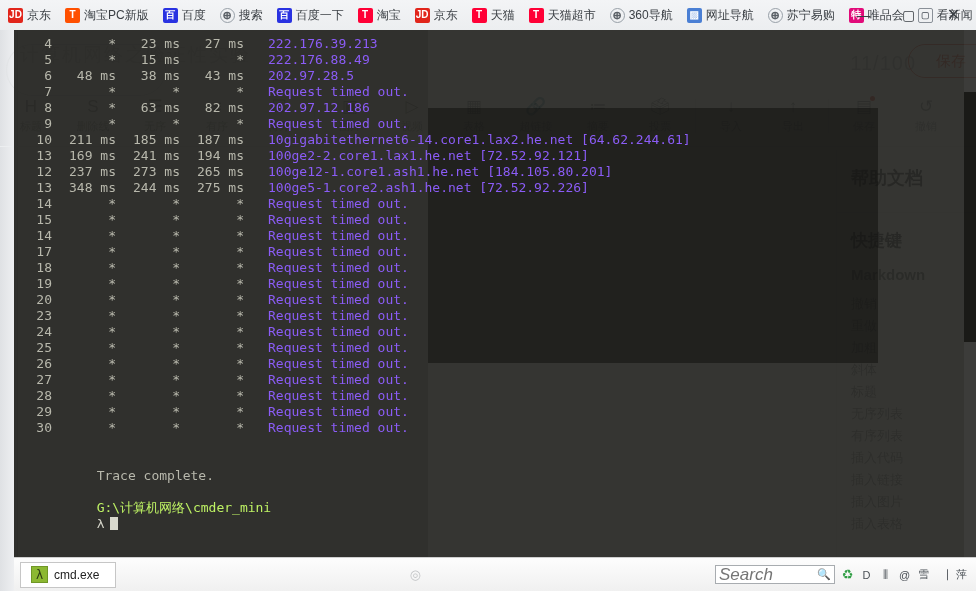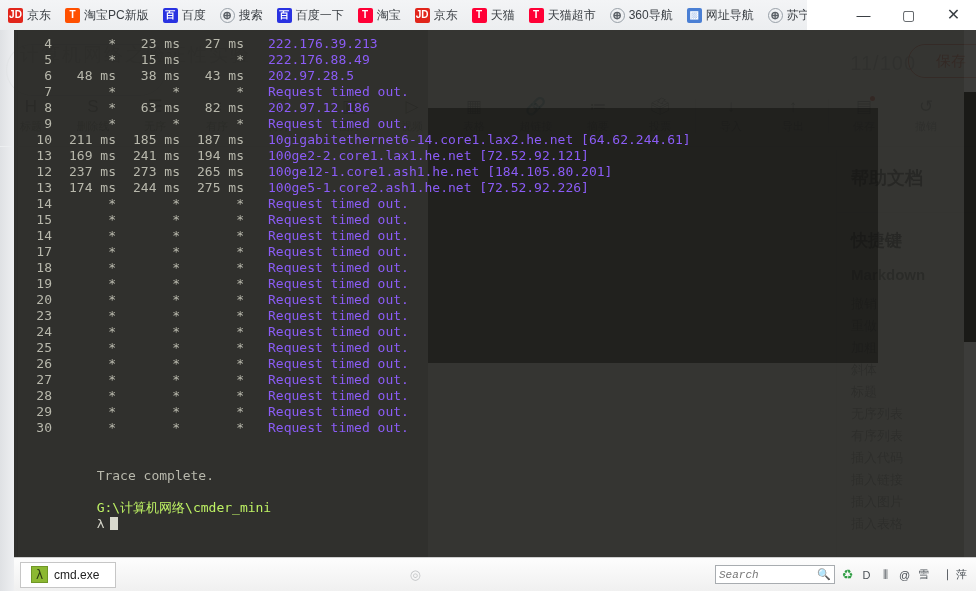--- a/index.html
+++ b/index.html
@@ -13,21 +13,21 @@
   #root { position: relative; width: 976px; height: 591px; overflow: hidden; }
 
   
   .bg-layer {
     position: absolute; inset: 0;
     background: #ffffff;
   }
 
   
   .bookmark-bar {
-    position: absolute; top: 0; left: 0; width: 807px; height: 30px;
+    position: absolute; top: 0; left: 0; width: 976px; height: 30px;
     background: linear-gradient(to bottom,#f3f4f6 0%, #eceef0 100%);
     display: flex; align-items: center; gap: 2px;
     padding-left: 2px;
     white-space: nowrap;
     overflow: hidden;
   }
   .bm {
     display: inline-flex; align-items: center; gap: 4px;
     padding: 2px 6px; height: 24px;
     font-size: 12px; color: #3a3f44;
@@ -201,22 +201,22 @@
   .status-target {
     width: 22px; text-align: center; color: #c3c5c7; font-size: 13px;
   }
   .search-box {
     width: 120px; height: 19px; border: 1px solid #a8acb0;
     background: #fff; display: flex; align-items: center;
     padding: 0 3px; margin-right: 4px;
   }
   .search-box input {
     border: 0; outline: 0; width: 100%; height: 15px;
-    font-size: 11px; font-style: italic; color: #8b9096;
-    font-family: Liberation Mono, monospace;
+    font-size: 17px; font-style: italic; color: #8b9096;
+    font-family: Liberation Sans, sans-serif;
     background: transparent;
   }
   .search-ico { font-size: 11px; color: #4a4f54; flex: 0 0 11px; }
   .status-icons { display: flex; align-items: center; gap: 2px; margin-right: 6px; }
   .sicon {
     width: 17px; height: 17px; display: flex; align-items: center; justify-content: center;
     font-size: 11px; color: #4a5056;
   }
   .sicon.green { color: #2f9e44; font-size: 13px; }
 
@@ -406,21 +406,21 @@
       <div id="hop-lines">
           <div class="tline"><span class="hop c-dim">4</span><span class="rtt c-dim">*</span><span class="rtt c-dim">23 ms</span><span class="rtt c-dim">27 ms</span><span class="host c-host">222.176.39.213</span></div>
           <div class="tline"><span class="hop c-dim">5</span><span class="rtt c-dim">*</span><span class="rtt c-dim">15 ms</span><span class="rtt c-dim">*</span><span class="host c-host">222.176.88.49</span></div>
           <div class="tline"><span class="hop c-dim">6</span><span class="rtt c-dim">48 ms</span><span class="rtt c-dim">38 ms</span><span class="rtt c-dim">43 ms</span><span class="host c-host">202.97.28.5</span></div>
           <div class="tline"><span class="hop c-dim">7</span><span class="rtt c-dim">*</span><span class="rtt c-dim">*</span><span class="rtt c-dim">*</span><span class="host c-host">Request timed out.</span></div>
           <div class="tline"><span class="hop c-dim">8</span><span class="rtt c-dim">*</span><span class="rtt c-dim">63 ms</span><span class="rtt c-dim">82 ms</span><span class="host c-host">202.97.12.186</span></div>
           <div class="tline"><span class="hop c-dim">9</span><span class="rtt c-dim">*</span><span class="rtt c-dim">*</span><span class="rtt c-dim">*</span><span class="host c-host">Request timed out.</span></div>
           <div class="tline"><span class="hop c-dim">10</span><span class="rtt c-dim">211 ms</span><span class="rtt c-dim">185 ms</span><span class="rtt c-dim">187 ms</span><span class="host c-host">10gigabitethernet6-14.core1.lax2.he.net [64.62.244.61]</span></div>
           <div class="tline"><span class="hop c-dim">13</span><span class="rtt c-dim">169 ms</span><span class="rtt c-dim">241 ms</span><span class="rtt c-dim">194 ms</span><span class="host c-host">100ge2-2.core1.lax1.he.net [72.52.92.121]</span></div>
           <div class="tline"><span class="hop c-dim">12</span><span class="rtt c-dim">237 ms</span><span class="rtt c-dim">273 ms</span><span class="rtt c-dim">265 ms</span><span class="host c-host">100ge12-1.core1.ash1.he.net [184.105.80.201]</span></div>
-          <div class="tline"><span class="hop c-dim">13</span><span class="rtt c-dim">174 ms</span><span class="rtt c-dim">244 ms</span><span class="rtt c-dim">275 ms</span><span class="host c-host">100ge5-1.core2.ash1.he.net [72.52.92.226]</span></div>
+          <div class="tline"><span class="hop c-dim">13</span><span class="rtt c-dim">348 ms</span><span class="rtt c-dim">244 ms</span><span class="rtt c-dim">275 ms</span><span class="host c-host">100ge5-1.core2.ash1.he.net [72.52.92.226]</span></div>
           <div class="tline"><span class="hop c-dim">14</span><span class="rtt c-dim">*</span><span class="rtt c-dim">*</span><span class="rtt c-dim">*</span><span class="host c-host">Request timed out.</span></div>
           <div class="tline"><span class="hop c-dim">15</span><span class="rtt c-dim">*</span><span class="rtt c-dim">*</span><span class="rtt c-dim">*</span><span class="host c-host">Request timed out.</span></div>
           <div class="tline"><span class="hop c-dim">14</span><span class="rtt c-dim">*</span><span class="rtt c-dim">*</span><span class="rtt c-dim">*</span><span class="host c-host">Request timed out.</span></div>
           <div class="tline"><span class="hop c-dim">17</span><span class="rtt c-dim">*</span><span class="rtt c-dim">*</span><span class="rtt c-dim">*</span><span class="host c-host">Request timed out.</span></div>
           <div class="tline"><span class="hop c-dim">18</span><span class="rtt c-dim">*</span><span class="rtt c-dim">*</span><span class="rtt c-dim">*</span><span class="host c-host">Request timed out.</span></div>
           <div class="tline"><span class="hop c-dim">19</span><span class="rtt c-dim">*</span><span class="rtt c-dim">*</span><span class="rtt c-dim">*</span><span class="host c-host">Request timed out.</span></div>
           <div class="tline"><span class="hop c-dim">20</span><span class="rtt c-dim">*</span><span class="rtt c-dim">*</span><span class="rtt c-dim">*</span><span class="host c-host">Request timed out.</span></div>
           <div class="tline"><span class="hop c-dim">23</span><span class="rtt c-dim">*</span><span class="rtt c-dim">*</span><span class="rtt c-dim">*</span><span class="host c-host">Request timed out.</span></div>
           <div class="tline"><span class="hop c-dim">24</span><span class="rtt c-dim">*</span><span class="rtt c-dim">*</span><span class="rtt c-dim">*</span><span class="host c-host">Request timed out.</span></div>
           <div class="tline"><span class="hop c-dim">25</span><span class="rtt c-dim">*</span><span class="rtt c-dim">*</span><span class="rtt c-dim">*</span><span class="host c-host">Request timed out.</span></div>

